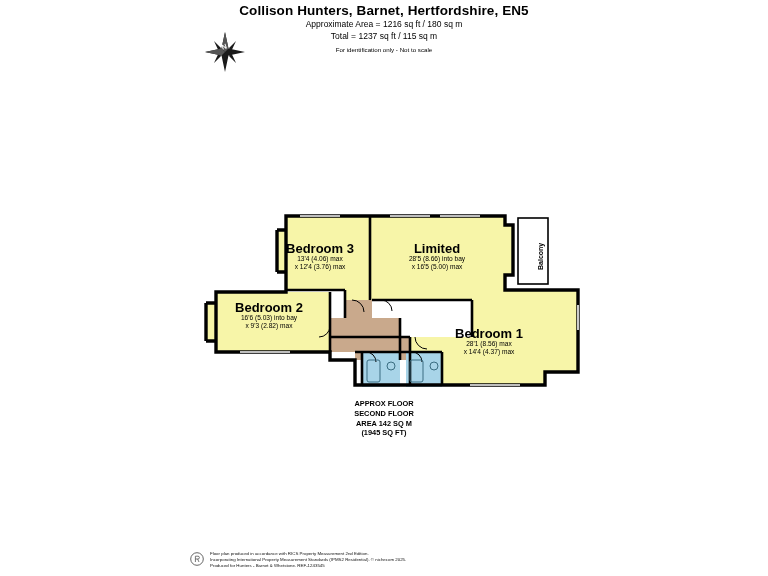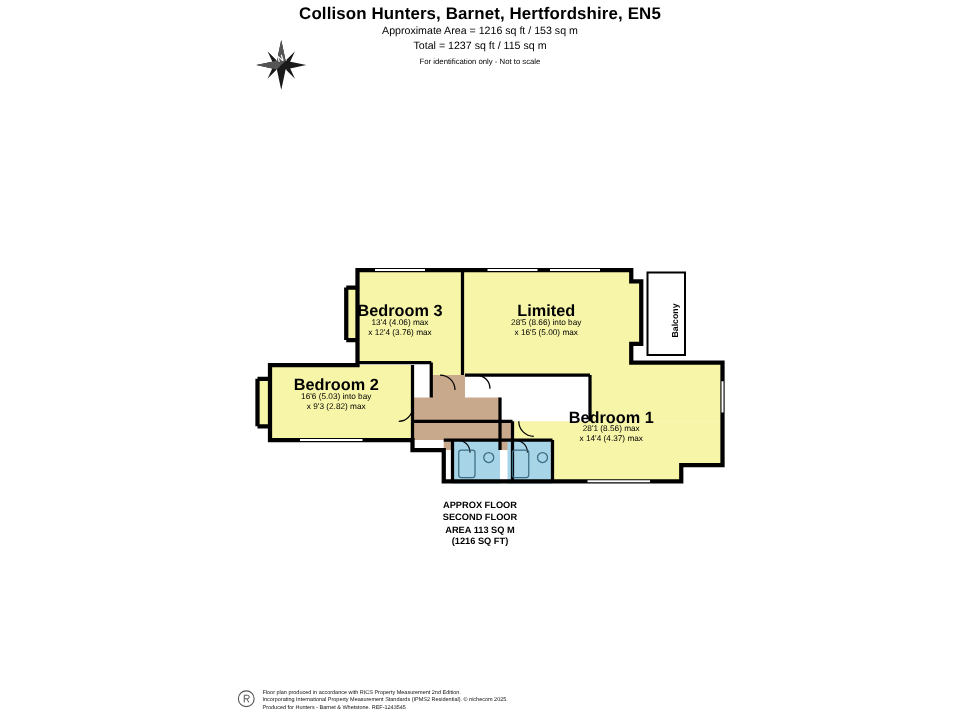--- a/index.html
+++ b/index.html
@@ -121,21 +121,21 @@
     line-height: 6px;
     color: #111;
   }
   .footer-text span { display: block; }
 </style>
 </head>
 <body>
 
 <div class="header">
   <div class="title">Collison Hunters, Barnet, Hertfordshire, EN5</div>
-  <div class="subline">Approximate Area = 1216 sq ft / 153 sq m</div>
+  <div class="subline">Approximate Area = 1216 sq ft / 180 sq m</div>
   <div class="subline">Total = 1237 sq ft / 115 sq m</div>
   <div class="fineprint">For identification only - Not to scale</div>
 </div>
 
 <div class="compass">
   <svg width="44" height="44" viewBox="0 0 44 44">
 
     <polygon points="22,2 25.5,18.5 42,22 25.5,25.5 22,42 18.5,25.5 2,22 18.5,18.5" fill="#1a1a1a"></polygon>
     <polygon points="33,11 26,18 26,18 33,11" fill="#1a1a1a"></polygon>
     <polygon points="11,11 18,18 11,33 18,26" fill="#1a1a1a"></polygon>
@@ -237,22 +237,22 @@
   <span class="rl-name">Bedroom 1</span>
   <span class="rl-dim">28'1 (8.56) max</span>
   <span class="rl-dim">x 14'4 (4.37) max</span>
 </div>
 
 <div class="vlabel" style="left:537px; top:270px;">Balcony</div>
 
 <div class="floor-caption">
   <div>APPROX FLOOR</div>
   <div>SECOND FLOOR</div>
-  <div>AREA 113 SQ M</div>
-  <div>(1216 SQ FT)</div>
+  <div>AREA 142 SQ M</div>
+  <div>(1945 SQ FT)</div>
 </div>
 
 <div class="footer">
   <svg class="footer-badge" viewBox="0 0 14 14">
     <circle cx="7" cy="7" r="6.3" fill="none" stroke="#555" stroke-width="0.9"></circle>
     <path d="M5.4,4.2 h2.6 a1.4,1.4 0 0 1 0,2.8 h-2.6 z M5.4,7 v3 M7.6,7 l1.4,3" fill="none" stroke="#555" stroke-width="0.8"></path>
   </svg>
   <div class="footer-text">
     <span>Floor plan produced in accordance with RICS Property Measurement 2nd Edition.</span>
     <span>Incorporating International Property Measurement Standards (IPMS2 Residential).   © nichecom 2025.</span>

